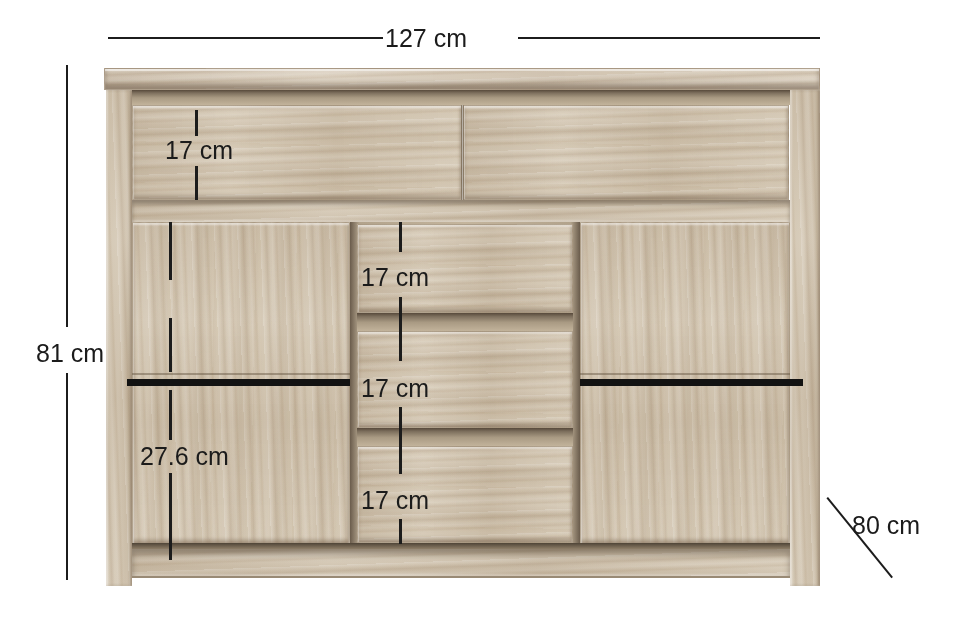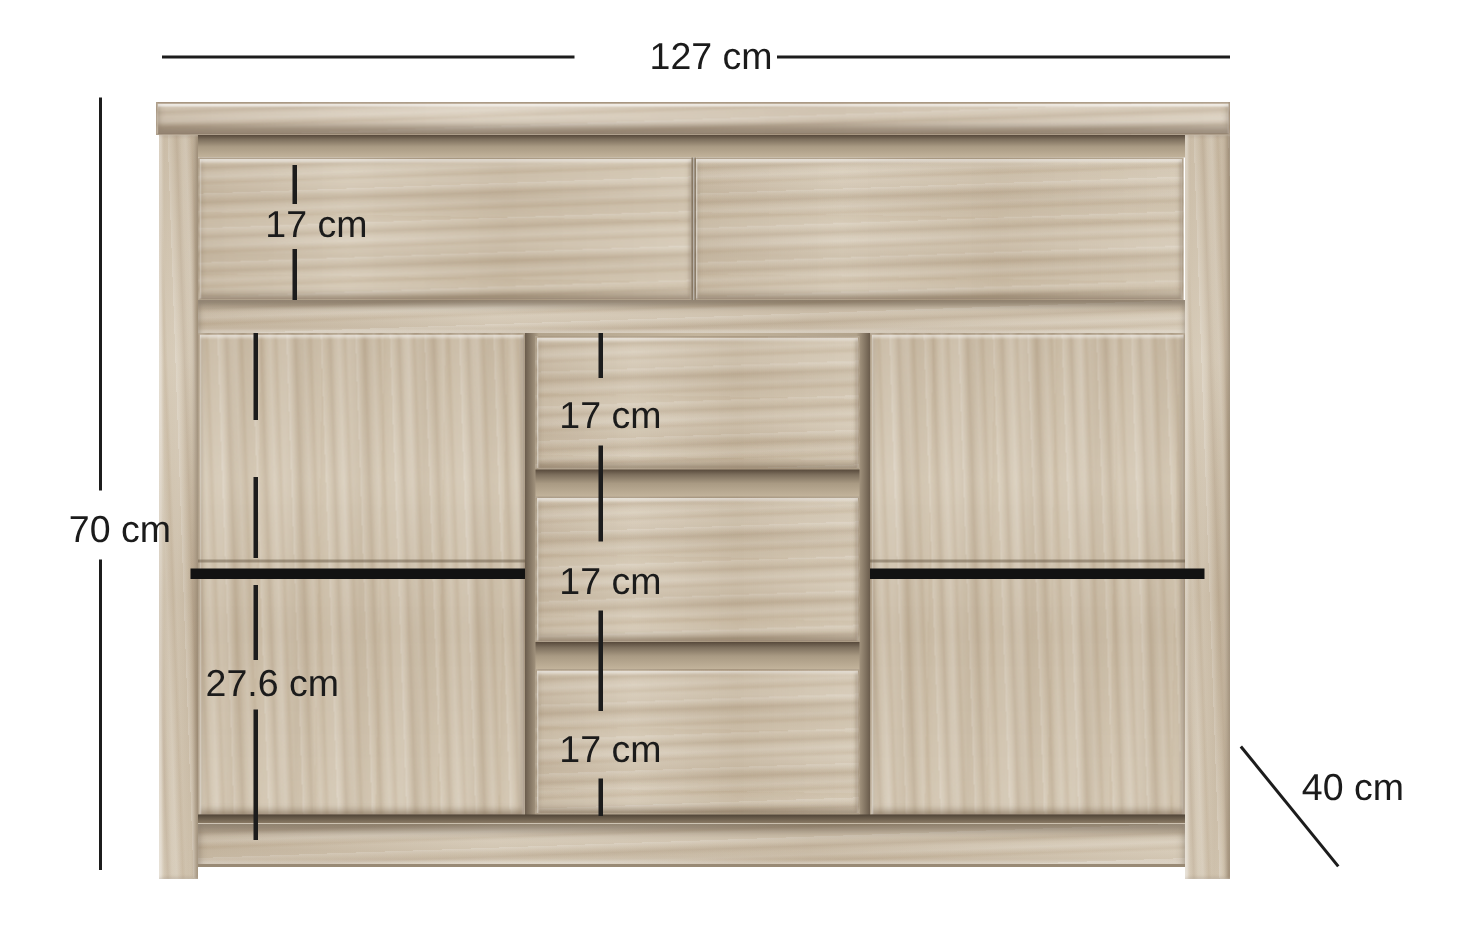--- a/index.html
+++ b/index.html
@@ -44,21 +44,21 @@
   }
   .recess{background:linear-gradient(180deg,#57493b 0%,#7e705e 20%,#a99a83 52%,#c2b39b 100%);}
   .plinth-shade{box-shadow: inset 0 5px 6px rgba(88,73,56,0.55), inset 0 -2px 2px rgba(255,255,255,0.30);
                 border-bottom:2px solid #998a75;box-sizing:border-box;}
   .stile-shade{box-shadow: inset 2px 0 2px rgba(255,255,255,0.40), inset -2px 0 3px rgba(105,85,62,0.45);}
   .topboard{background-color:#d8ccba;
     box-shadow: inset 0 2px 1px rgba(255,255,255,0.60), inset 0 -5px 5px rgba(95,78,60,0.50);
     border:1px solid rgba(125,105,82,0.45);box-sizing:border-box;}
   .seam{background:rgba(96,80,60,0.45);}
   
-  .dim{position:absolute;color:#1b1b1b;font-size:25px;line-height:28px;white-space:nowrap;text-align:right;}
+  .dim{position:absolute;color:#1b1b1b;font-size:25px;line-height:28px;white-space:nowrap;text-align:left;}
   .hline{position:absolute;height:2px;background:#1c1c1c;}
   .vline{position:absolute;width:3px;background:#1c1c1c;}
   .handle{position:absolute;height:7px;background:#121212;}
 </style>
 </head>
 <body>
 
 <div class="canvas">
 
   <div class="abs" style="left:0;top:0;width:971px;height:619px;">
@@ -92,37 +92,37 @@
     <div class="abs" style="left:132px;top:543px;width:658px;height:6px;background:linear-gradient(180deg,#4f4437,#8d7d67);"></div>
     <div class="abs wood grain-h plinth-shade" style="left:132px;top:549px;width:658px;height:29px;"></div>
   </div>
 
   <div class="hline" style="left:108px;top:37px;width:275px;"></div>
   <div class="hline" style="left:518px;top:37px;width:302px;"></div>
   <div class="dim" style="left:385px;top:24px;width:130px;">127 cm</div>
 
   <div class="vline" style="left:66px;top:65px;height:262px;width:2px;"></div>
   <div class="vline" style="left:66px;top:373px;height:207px;width:2px;"></div>
-  <div class="dim" style="left:36px;top:339px;width:78px;">70 cm</div>
+  <div class="dim" style="left:36px;top:339px;width:78px;">81 cm</div>
 
   <div class="hline" style="left:828px;top:497px;width:103px;transform:rotate(50.9deg);transform-origin:0 0;"></div>
-  <div class="dim" style="left:852px;top:511px;width:84px;">40 cm</div>
+  <div class="dim" style="left:852px;top:511px;width:84px;">80 cm</div>
 
   <div class="vline" style="left:195px;top:110px;height:26px;"></div>
   <div class="dim" style="left:165px;top:136px;width:80px;">17 cm</div>
   <div class="vline" style="left:195px;top:166px;height:34px;"></div>
 
   <div class="vline" style="left:169px;top:222px;height:58px;"></div>
   <div class="vline" style="left:169px;top:318px;height:54px;"></div>
 
   <div class="handle" style="left:127px;top:379px;width:223px;"></div>
   <div class="handle" style="left:580px;top:379px;width:223px;"></div>
 
   <div class="vline" style="left:169px;top:390px;height:50px;"></div>
-  <div class="dim" style="left:122px;top:442px;width:104px;">27.6 cm</div>
+  <div class="dim" style="left:140px;top:442px;width:104px;">27.6 cm</div>
   <div class="vline" style="left:169px;top:473px;height:87px;"></div>
 
   <div class="vline" style="left:399px;top:222px;height:30px;"></div>
   <div class="dim" style="left:361px;top:263px;width:80px;">17 cm</div>
   <div class="vline" style="left:399px;top:297px;height:64px;"></div>
   <div class="dim" style="left:361px;top:374px;width:80px;">17 cm</div>
   <div class="vline" style="left:399px;top:407px;height:67px;"></div>
   <div class="dim" style="left:361px;top:486px;width:80px;">17 cm</div>
   <div class="vline" style="left:399px;top:519px;height:25px;"></div>
 

